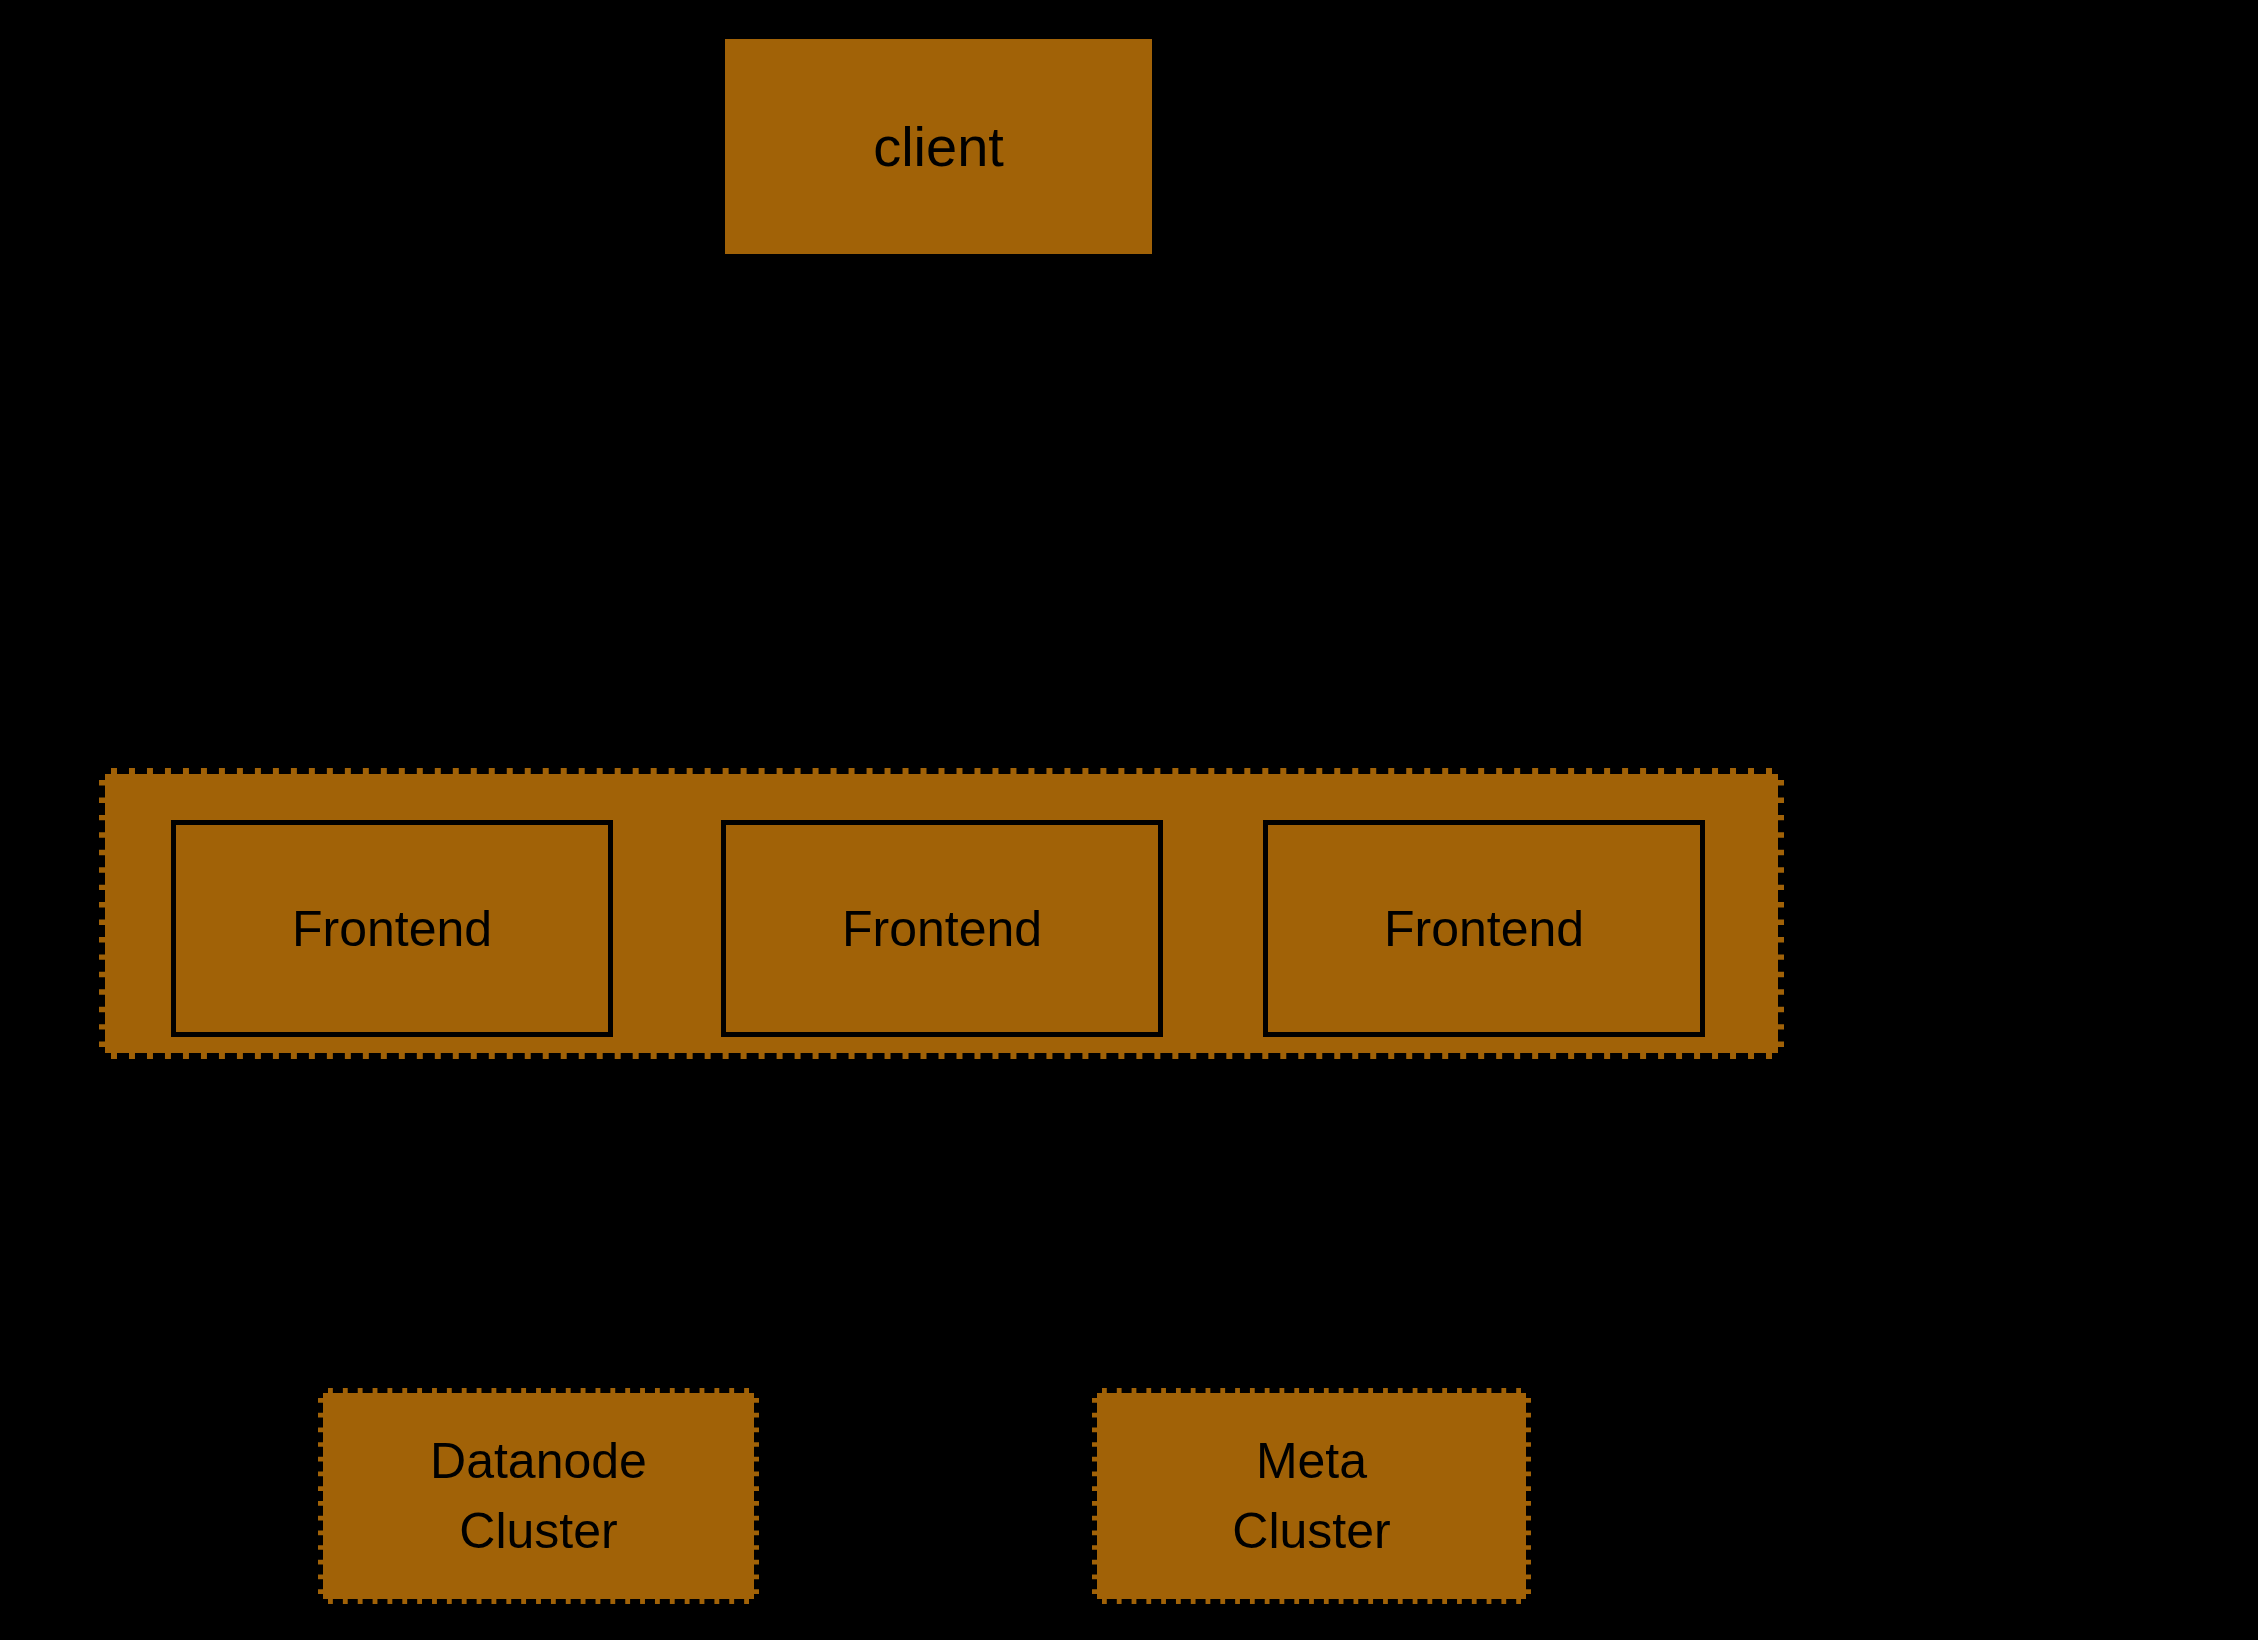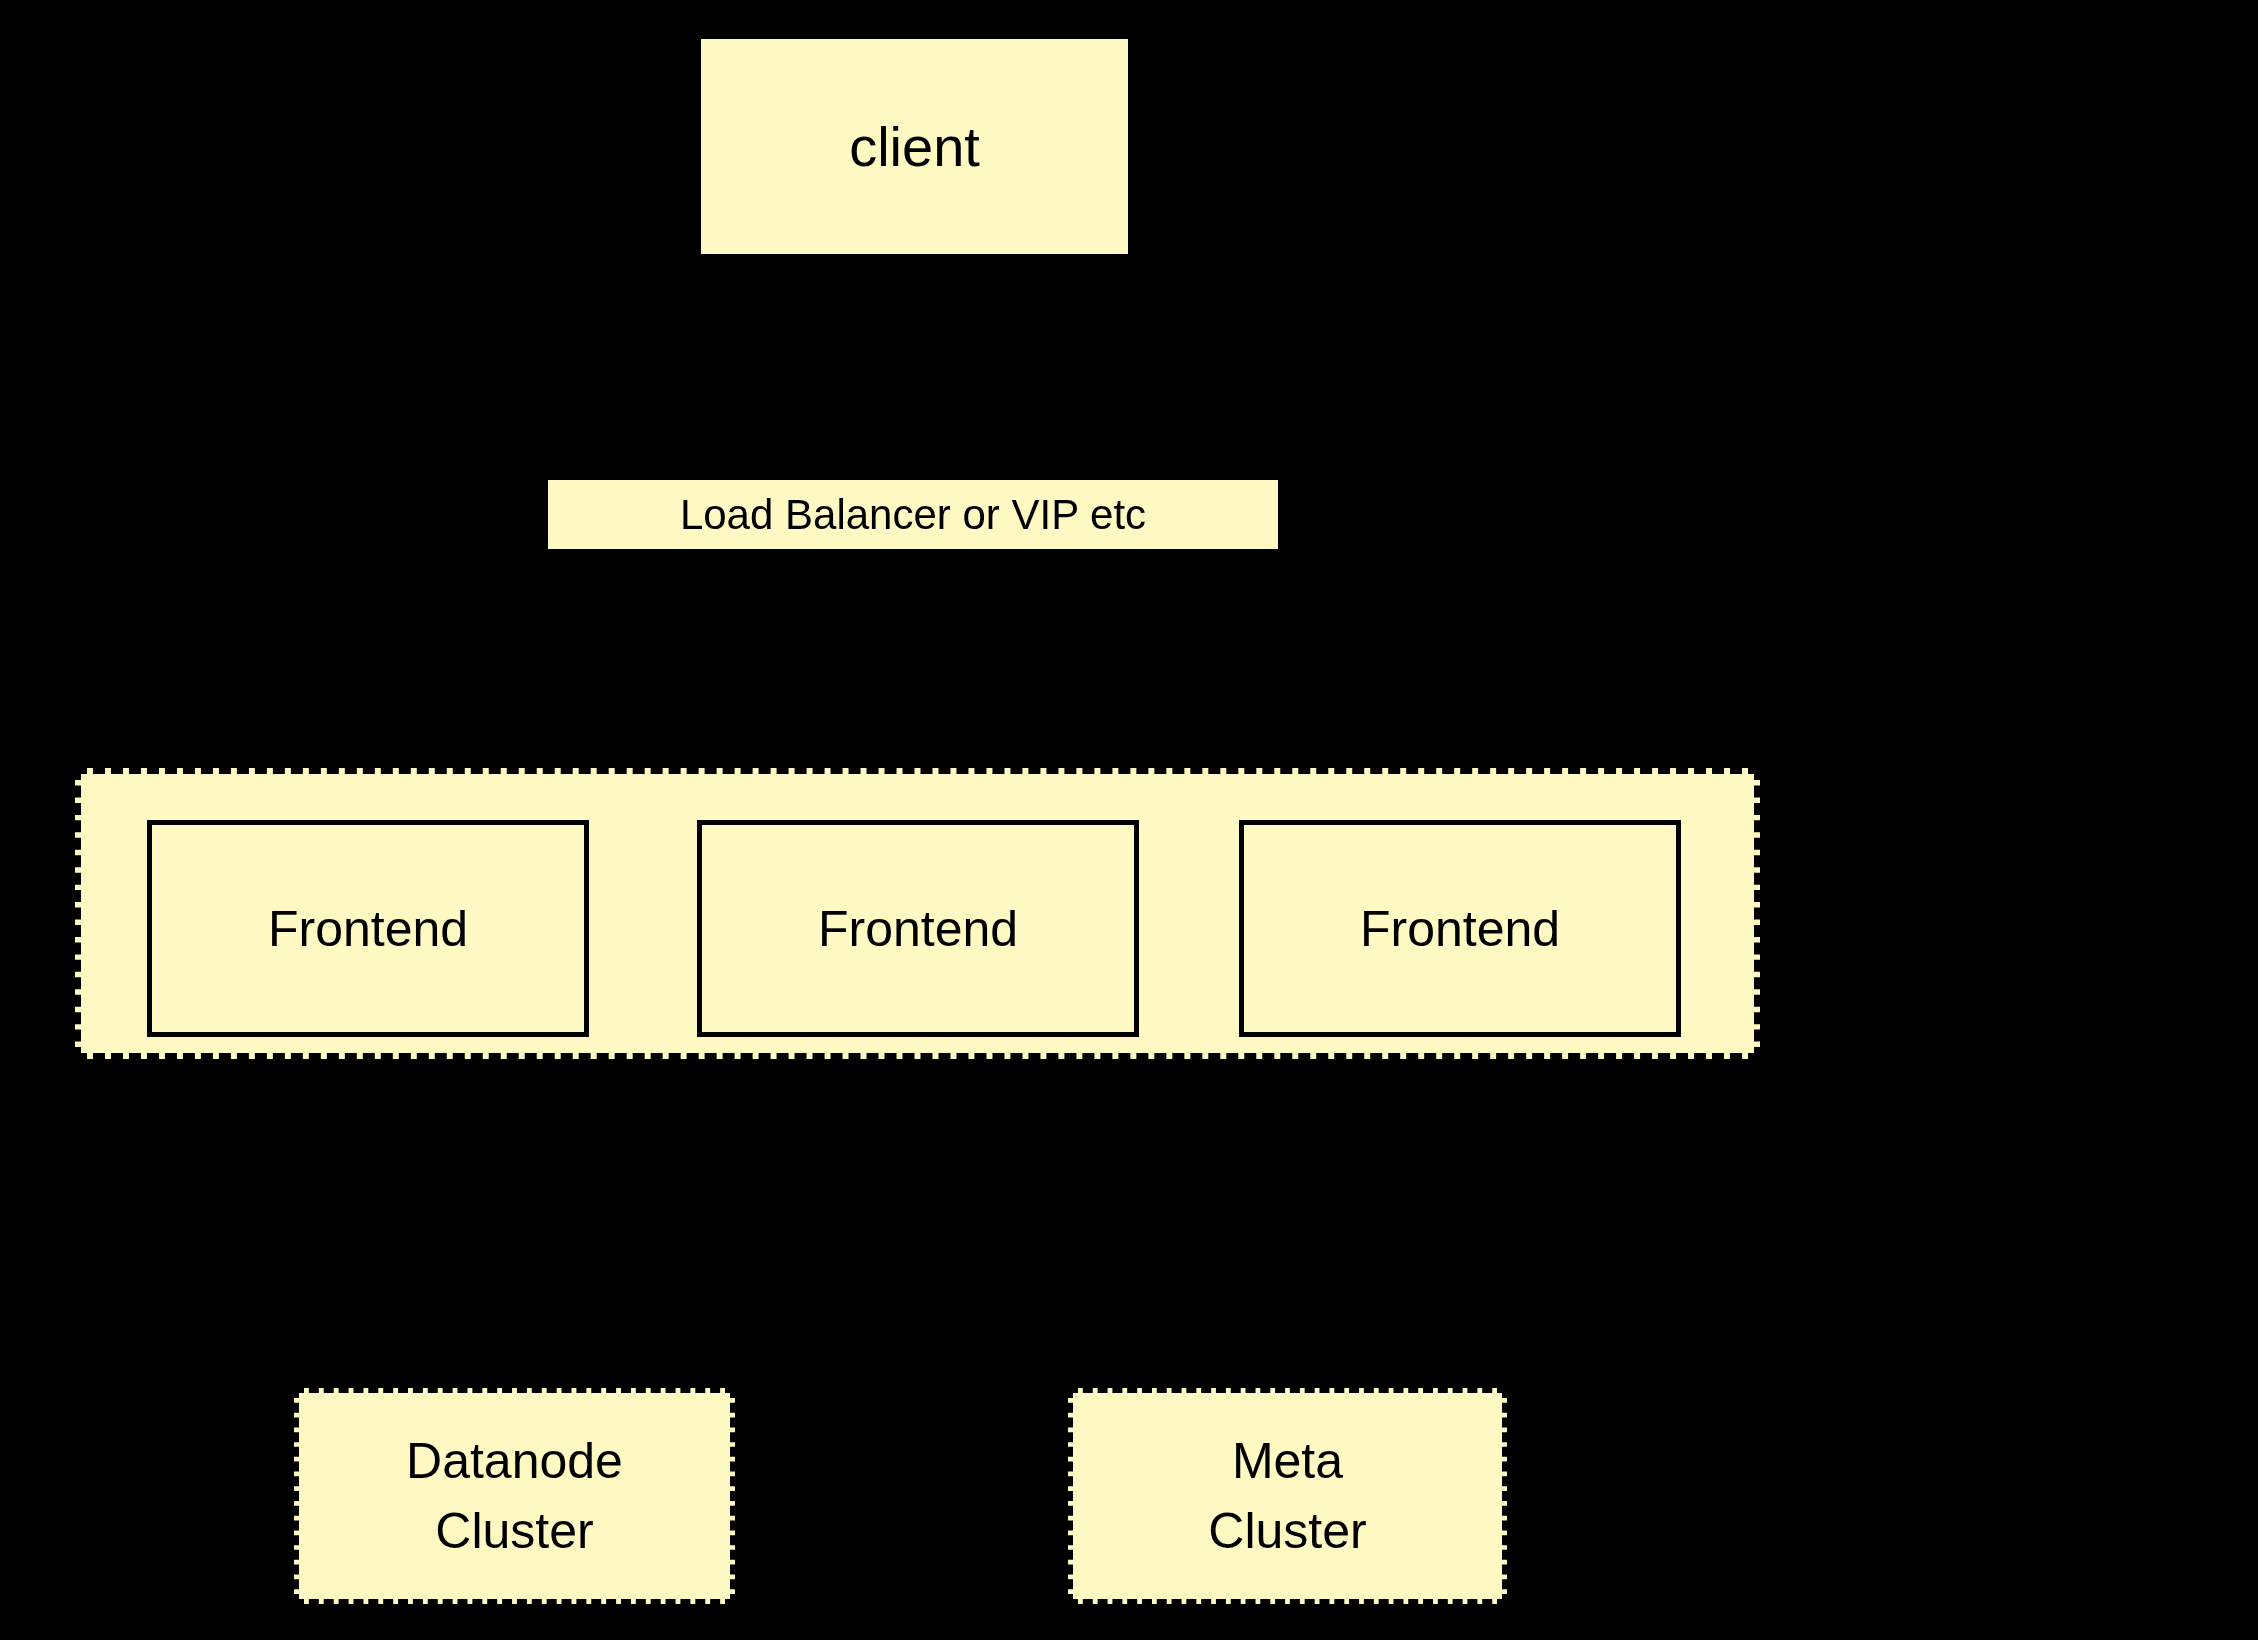--- a/index.html
+++ b/index.html
@@ -11,27 +11,28 @@
     position: relative;
     width: 2258px;
     height: 1640px;
     background: #000000;
     font-family: "Liberation Sans", sans-serif;
     color: #000000;
     overflow: hidden;
   }
   .node {
     position: absolute;
-    background: #fef9c3;
+    background: #a16207;
     display: flex;
     align-items: center;
     justify-content: center;
     text-align: center;
     box-sizing: border-box;
     color: #000000;
+    margin-left: 24px;
   }
   .client-node {
     left: 701px; top: 39px;
     width: 427px; height: 215px;
     font-size: 56px;
   }
   .lb-node {
     left: 548px; top: 480px;
     width: 730px; height: 69px;
     font-size: 42px;
@@ -68,23 +69,20 @@
 </style>
 </head>
 <body>
 
 <div id="stage">
 
   <div class="node client-node">
     <span class="label">client</span>
   </div>
 
-  <div class="node lb-node">
-    <span class="label">Load Balancer or VIP etc</span>
-  </div>
 
   <div class="node frontend-group"></div>
 
   <div class="node frontend-node frontend-1">
     <span class="label">Frontend</span>
   </div>
 
   <div class="node frontend-node frontend-2">
     <span class="label">Frontend</span>
   </div>

